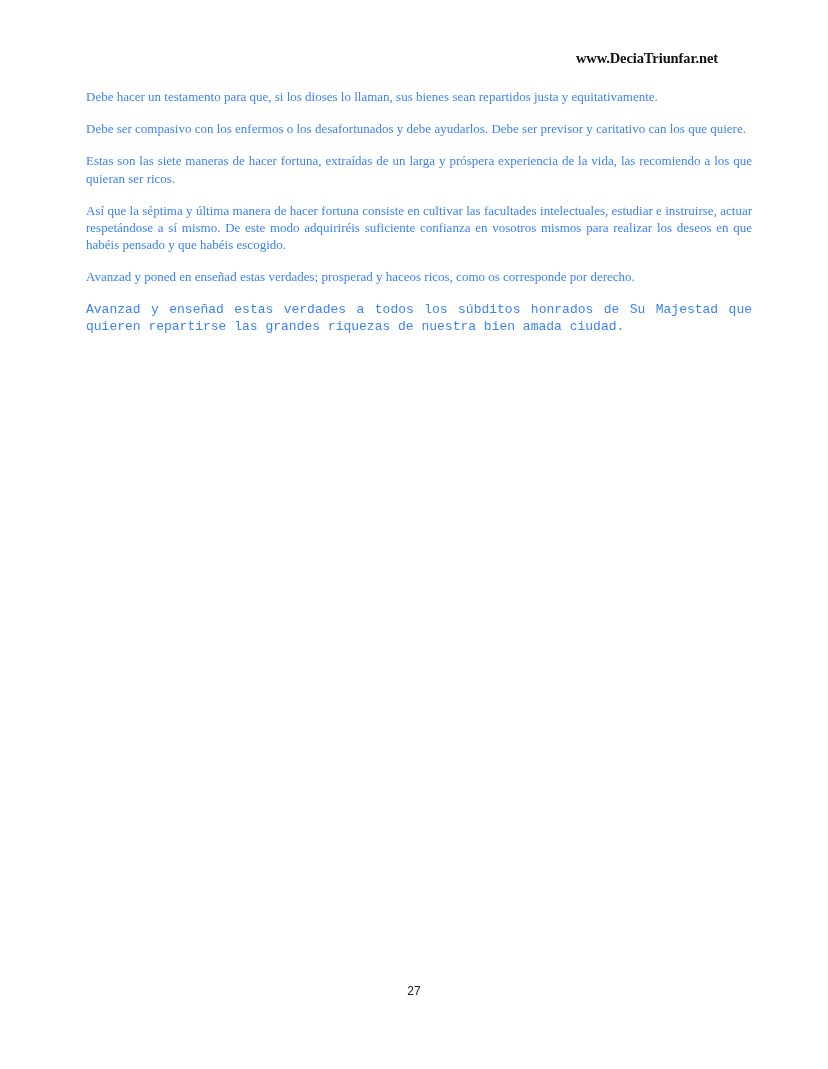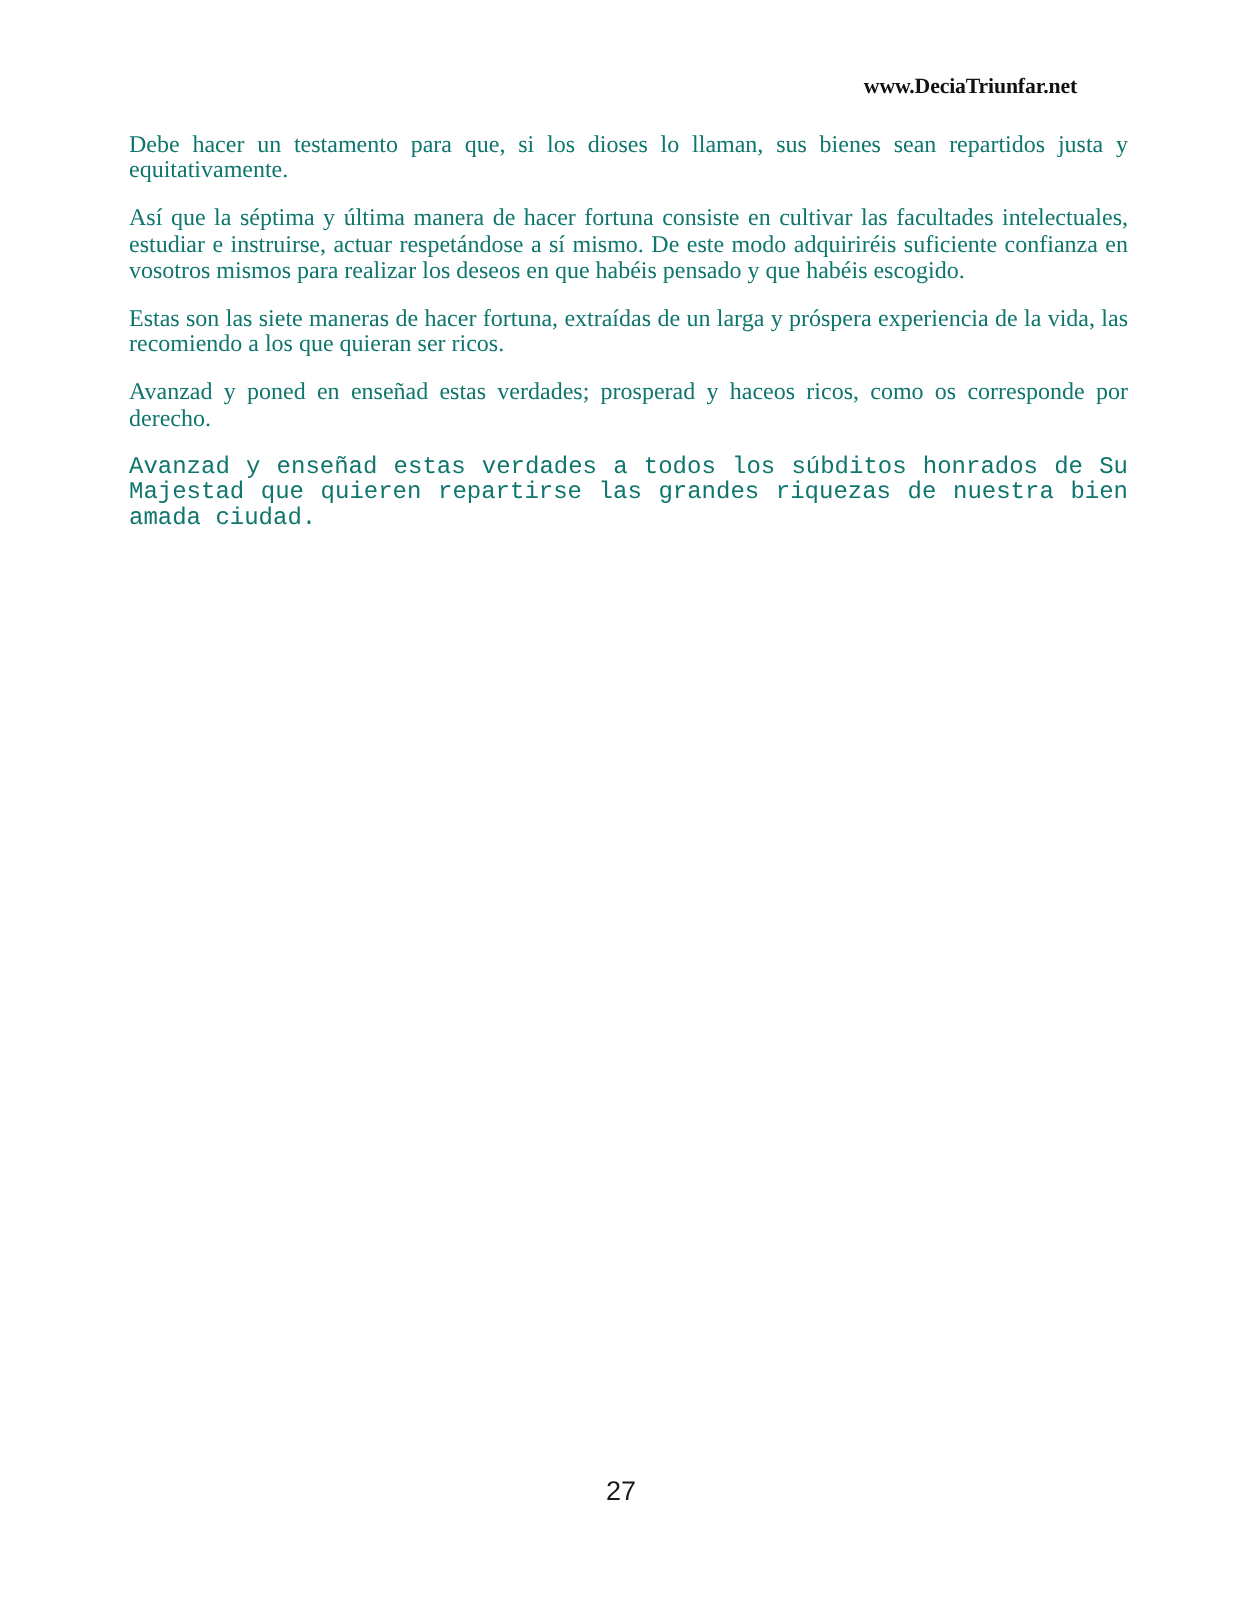--- a/index.html
+++ b/index.html
@@ -31,52 +31,53 @@
     white-space: nowrap;
   }
   .body-block {
     position: absolute;
     top: 88px;
     left: 86px;
     width: 666px;
   }
   .para {
     margin: 0 0 15px 0;
-    font-size: 16px;
+    font-size: 13px;
     line-height: 17.2px;
     text-align: justify;
     text-justify: inter-word;
-    color: #0f766e;
+    color: #3b82f6;
     hyphens: none;
   }
   .para:last-child {
     margin-bottom: 0;
     font-family: Liberation Mono, monospace;
   }
   .page-number {
     position: absolute;
     left: 0;
     top: 984px;
     width: 828px;
     text-align: center;
     font-family: "Liberation Sans", "DejaVu Sans", sans-serif;
-    font-size: 18px;
+    font-size: 12px;
     color: #1a1a1a;
   }
 </style>
 </head>
 <body>
 
 <div class="page">
 
   <div class="site-header">www.DeciaTriunfar.net</div>
 
   <div class="body-block">
     <p class="para">Debe hacer un testamento para que, si los dioses lo llaman, sus bienes sean repartidos justa y equitativamente.</p>
+    <p class="para">Debe ser compasivo con los enfermos o los desafortunados y debe ayudarlos. Debe ser previsor y caritativo can los que quiere.</p>
+    <p class="para">Estas son las siete maneras de hacer fortuna, extraídas de un larga y próspera experiencia de la vida, las recomiendo a los que quieran ser ricos.</p>
     <p class="para">Así que la séptima y última manera de hacer fortuna consiste en cultivar las facultades intelectuales, estudiar e instruirse, actuar respetándose a sí mismo. De este modo adquiriréis suficiente confianza en vosotros mismos para realizar los deseos en que habéis pensado y que habéis escogido.</p>
-    <p class="para">Estas son las siete maneras de hacer fortuna, extraídas de un larga y próspera experiencia de la vida, las recomiendo a los que quieran ser ricos.</p>
     <p class="para">Avanzad y poned en enseñad estas verdades; prosperad y haceos ricos, como os corresponde por derecho.</p>
     <p class="para">Avanzad y enseñad estas verdades a todos los súbditos honrados de Su Majestad que quieren repartirse las grandes riquezas de nuestra bien amada ciudad.</p>
   </div>
 
   <div class="page-number">27</div>
 
 </div>
 
 </body></html>

